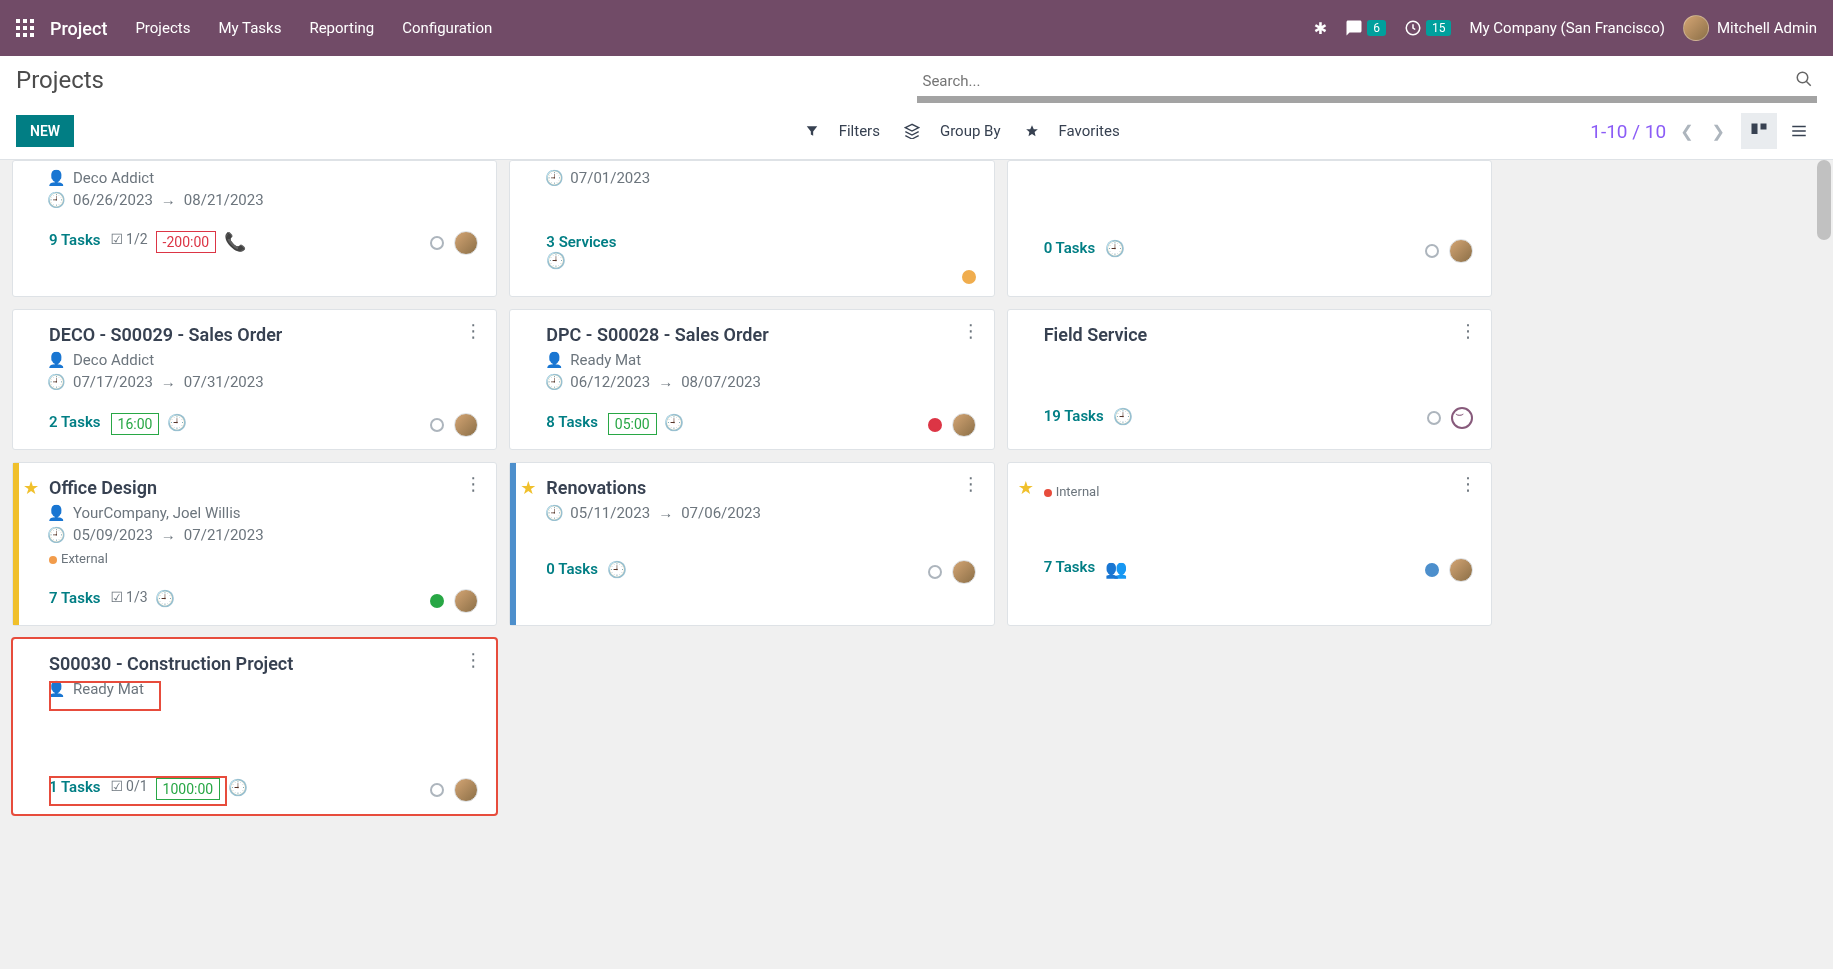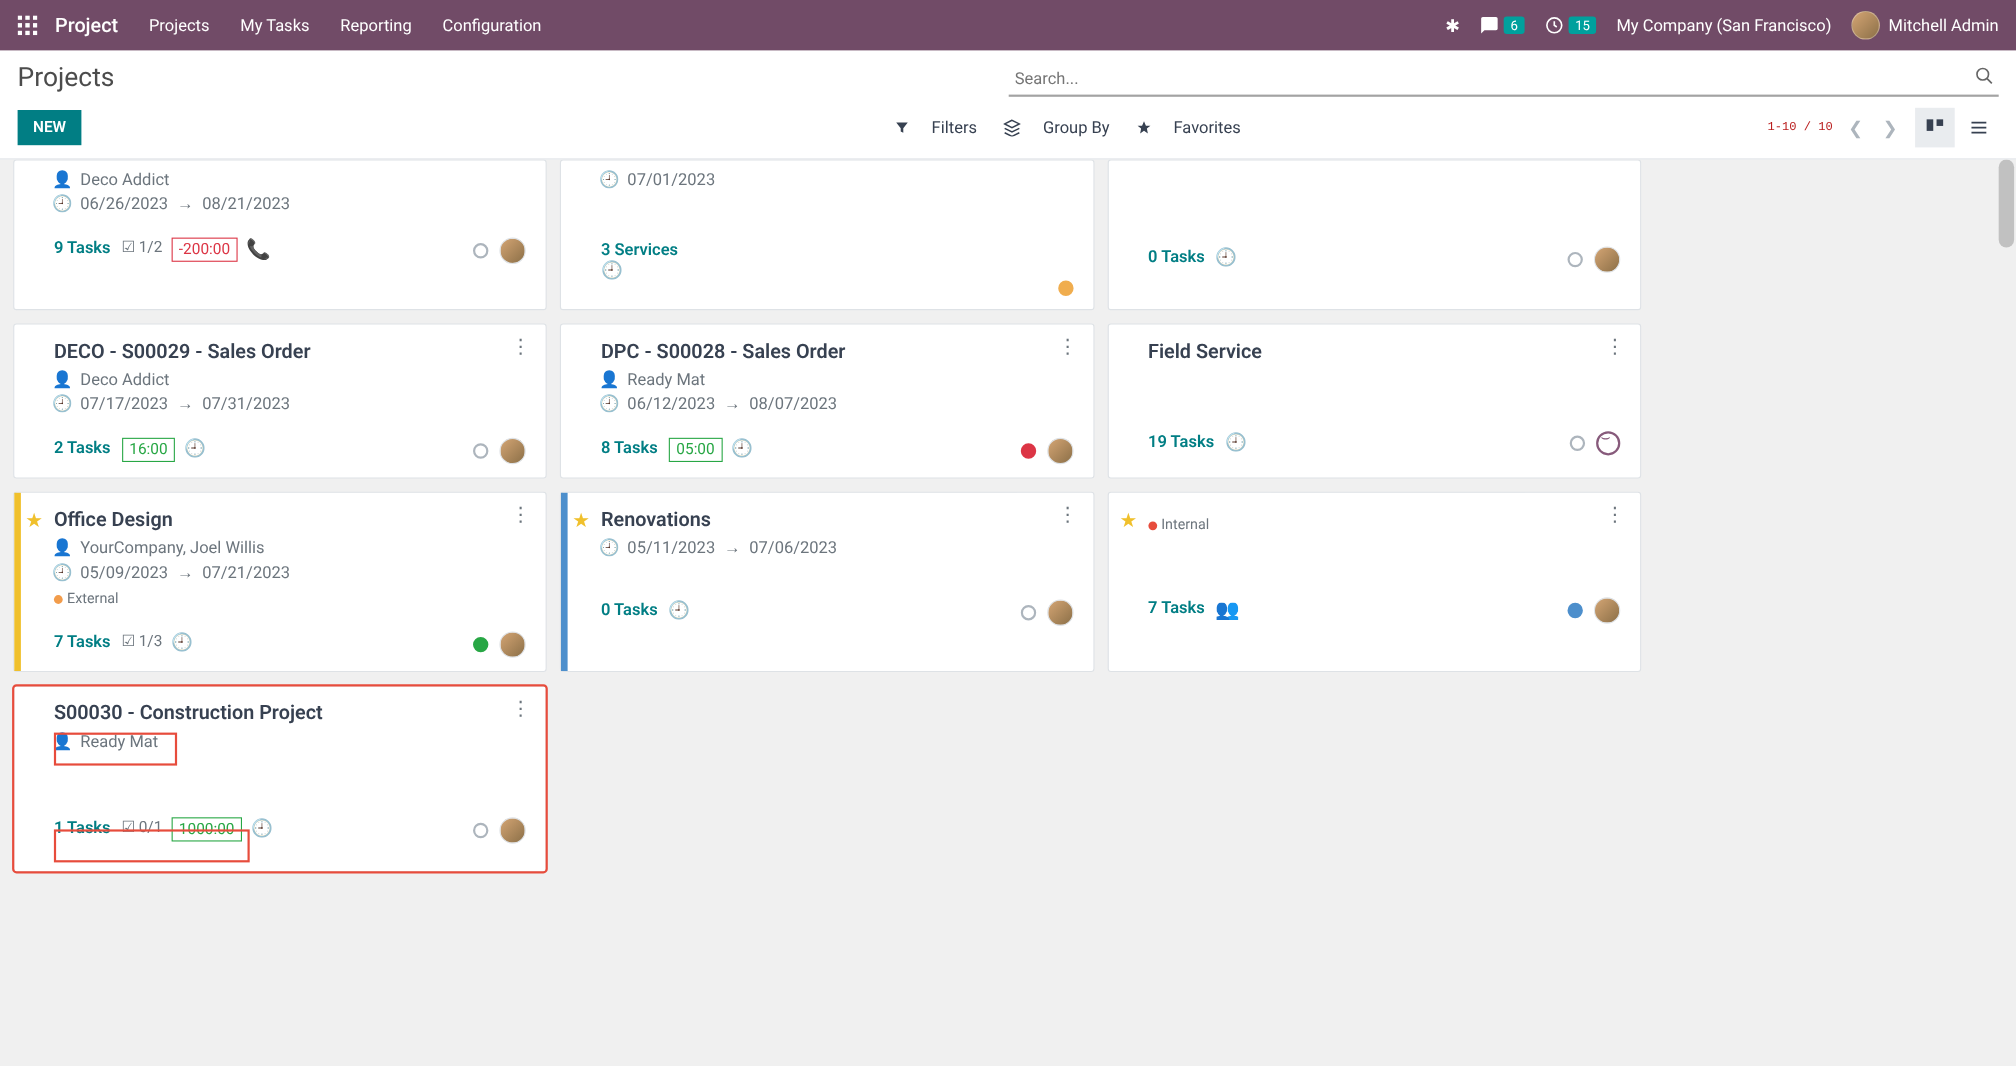--- a/index.html
+++ b/index.html
@@ -1,44 +1,44 @@
 <!DOCTYPE html>
 <html><head>
 <meta charset="utf-8">
 <style>
 * { margin: 0; padding: 0; box-sizing: border-box; font-family: -apple-system, BlinkMacSystemFont, "Segoe UI", Roboto, sans-serif; }
 body { background: #f0f0f0; color: #374151; }
 
 
-.topnav { background: #714B67; height: 46px; display: flex; align-items: center; padding: 0 16px; color: #fff; }
+.topnav { background: #714B67; height: 56px; display: flex; align-items: center; padding: 0 16px; color: #fff; }
 .apps-icon { width: 18px; height: 18px; margin-right: 16px; }
 .apps-icon svg { display:block; }
 .brand { font-size: 18px; font-weight: 500; margin-right: 28px; }
 .nav-links { display: flex; gap: 28px; }
 .nav-link { color: #fff; font-size: 15px; cursor: pointer; }
 .topnav-right { margin-left: auto; display: flex; align-items: center; gap: 18px; }
 .bug-icon, .chat-icon, .clock-icon { color: #fff; display:flex; align-items:center; }
 .badge-pill { background: #00A09D; color: #fff; font-size: 12px; padding: 1px 6px; border-radius: 3px; margin-left:4px; }
 .company { font-size: 15px; }
 .user { display: flex; align-items: center; gap: 8px; font-size: 15px; }
 .avatar-sm { width: 26px; height: 26px; border-radius: 50%; background: linear-gradient(135deg,#d4a574,#8b6f47); border:1px solid rgba(255,255,255,0.3); }
 
 
 .controlbar { background: #fff; padding: 10px 16px 0 16px; border-bottom: 1px solid #dee2e6; }
 .cb-row1 { display:flex; align-items:flex-start; }
 .page-title { font-size: 24px; color: #4c4c4c; }
 .search-wrap { margin-left:auto; width: 50%; position:relative; }
-.search-input { width:100%; border:none; border-bottom:2px solid #a3a3a3; padding:6px 30px 6px 6px; font-size:15px; outline:none; }
+.search-input { width:100%; border:none; border-bottom:7px solid #a3a3a3; padding:6px 30px 6px 6px; font-size:15px; outline:none; }
 .search-icon-right { position:absolute; right:4px; top:4px; color:#666; }
 .cb-row2 { display:flex; align-items:center; margin-top:10px; padding-bottom:10px; }
 .btn-new { background:#017E84; color:#fff; padding:8px 14px; font-size:14px; font-weight:600; border:none; cursor:pointer; }
 .search-opts { margin-left:auto; display:flex; gap:24px; margin-right:auto; padding-left:260px; }
 .search-opt { color:#374151; font-size:15px; cursor:pointer; display:flex; align-items:center; gap:20px; }
 .pager-wrap { display:flex; align-items:center; gap:10px; }
-.pager-text { font-size:11px; color:#b91c1c;font-family:Liberation Mono, monospace; }
+.pager-text { font-size:19px; color:#8b5cf6; }
 .pager-arrow { color:#adb5bd; cursor:pointer; padding:4px; }
 .view-switch { display:flex; gap:4px; margin-left:12px; }
 .view-btn { width:36px; height:36px; display:flex; align-items:center; justify-content:center; cursor:pointer; }
 .view-btn.active { background:#e9ecef; }
 
 
 .kanban-area { padding: 0 12px 12px 12px; overflow:auto; height: calc(100vh - 144px); position:relative; }
 .kanban-grid { display:grid; grid-template-columns: repeat(3, 1fr); gap: 12px; max-width: 1480px; }
 .card { background:#fff; border:1px solid #dee2e6; border-radius:3px; position:relative; min-height:100px; padding:14px 18px 12px 36px; }
 .card.leftbar-yellow::before, .card.leftbar-blue::before {
@@ -360,21 +360,21 @@
     </div>
 
     <div class="card highlight-red" style="min-height:170px;">
       <span class="kebab">⋮</span>
       <h3>S00030 - Construction Project</h3>
       <div class="meta-row">
           <span class="meta-icon">👤</span>
           <span>Ready Mat</span>
         </div>
       <div class="inner-red-box red-box-1"></div>
-      <div class="card-footer" style="margin-top:60px;">
+      <div class="card-footer" style="margin-top:80px;">
         <span class="tasks-link">1 Tasks</span>
         <span class="subtask">☑ <span>0/1</span></span>
         <span class="time-box">1000:00</span>
         <span class="clock-ft">🕘</span>
         <div class="ft-right">
           <span class="state-circle"></span>
           <span class="avatar-xs"></span>
         </div>
       </div>
       <div class="inner-red-box red-box-2"></div>

